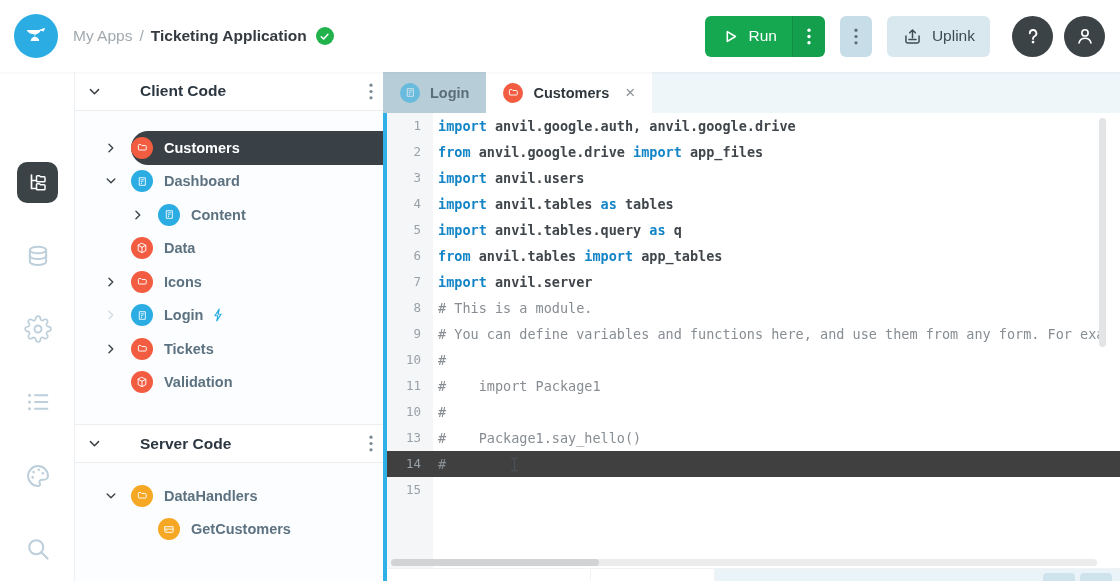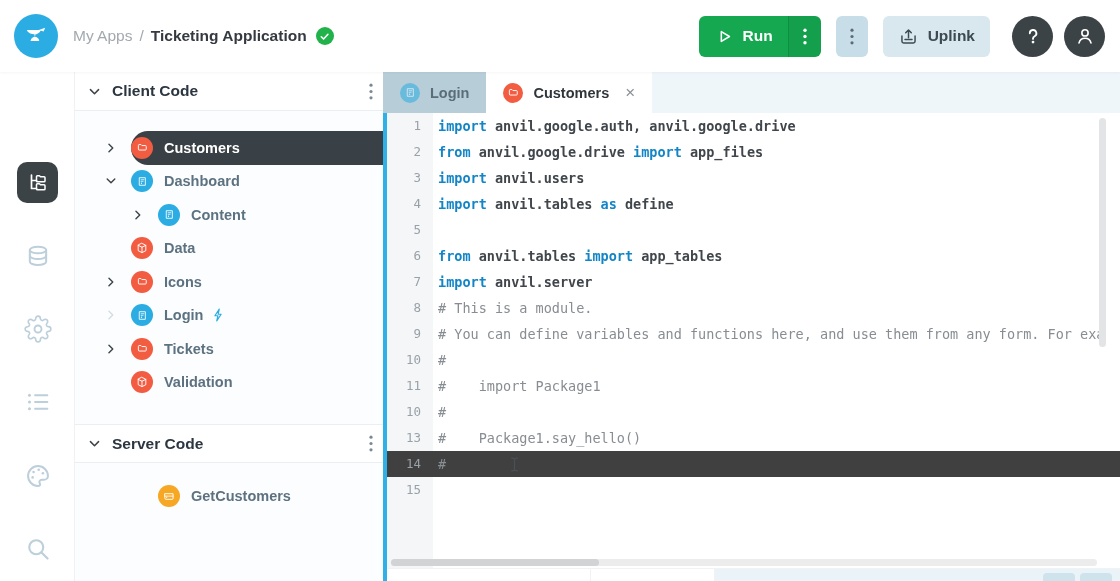--- a/index.html
+++ b/index.html
@@ -14,21 +14,21 @@
         display:flex;align-items:center;justify-content:center;flex:0 0 auto;cursor:pointer;}
   .crumbs{display:flex;align-items:center;margin-left:15px;font-size:15.5px;white-space:nowrap;}
   .crumb-root{color:#a2a9ae;cursor:pointer;}
   .crumb-sep{color:#a2a9ae;margin:0 7px;}
   .crumb-title{color:#343a40;font-weight:bold;}
   .check-badge{width:18px;height:18px;border-radius:50%;background:#22b24c;margin-left:9px;
                display:flex;align-items:center;justify-content:center;cursor:pointer;}
   .spacer{flex:1;}
 
   .btn{display:flex;align-items:center;height:41px;border-radius:6px;cursor:pointer;
-       font-size:15.5px;font-weight:bold;overflow:hidden;flex:0 0 auto;}
+       font-size:15.5px;font-weight:normal;overflow:hidden;flex:0 0 auto;}
   .btn-run{background:#16a851;color:#fff;margin-right:15px;}
   .btn-run .btn-main{display:flex;align-items:center;padding:0 15px 0 17px;gap:9px;height:100%;}
   .btn-run .btn-kebab{width:33px;height:100%;display:flex;align-items:center;justify-content:center;
        background:rgba(0,40,10,.07);border-left:1px solid rgba(0,0,0,.10);}
   .btn-light{background:#d9e8ef;color:#3d4a52;margin-right:15px;}
   .btn-light .btn-main{display:flex;align-items:center;padding:0 15px;gap:9px;height:100%;}
   .btn-light .btn-kebab{width:32px;height:100%;display:flex;align-items:center;justify-content:center;
        background:#c7dde8;}
   .circ-btn{width:41px;height:41px;border-radius:50%;background:#3c4347;display:flex;
        align-items:center;justify-content:center;cursor:pointer;flex:0 0 auto;}
@@ -38,21 +38,21 @@
   
   .activity{position:absolute;top:72px;left:0;width:75px;bottom:0;background:#fff;
             border-right:1px solid #eef2f4;z-index:5;}
   .act-item{position:absolute;left:0;width:75px;display:flex;justify-content:center;cursor:pointer;}
   .act-tile{width:41px;height:41px;border-radius:10px;background:#3c4347;display:flex;
             align-items:center;justify-content:center;}
 
   
   .tree{position:absolute;top:72px;left:75px;width:308px;bottom:0;background:#fbfdfe;overflow:hidden;}
   .tree-head{height:39px;background:#fff;border-bottom:1px solid #eceff2;display:flex;
-             align-items:center;padding:0 10px 0 12px;}
+             align-items:center;padding:0 10px 0 12px;gap:28px;}
   .tree-head.server{border-top:1px solid #eceff2;margin-top:25px;}
   .tree-head .th-label{font-size:15.5px;font-weight:bold;color:#2b3640;margin-left:10px;flex:1;}
   .tree-items{padding-top:20px;}
   .tree-items.server{padding-top:16px;}
   .trow{position:relative;height:33.5px;display:flex;align-items:center;cursor:pointer;}
   .trow .chev{width:16px;height:16px;margin-left:29px;flex:0 0 auto;display:flex;align-items:center;}
   .trow .chev.ind1{margin-left:56px;}
   .trow .ticon{width:22px;height:22px;border-radius:50%;margin-left:11px;flex:0 0 auto;
                display:flex;align-items:center;justify-content:center;}
   .trow .tlabel{font-size:14.5px;font-weight:bold;color:#5d7280;margin-left:11px;white-space:nowrap;}
@@ -360,20 +360,33 @@
       </svg>
       <span class="th-label">Server Code</span>
       <svg width="4" height="17" viewBox="0 0 4 17">
         <circle cx="2" cy="2.2" r="1.6" fill="#7a8a94"></circle>
           <circle cx="2" cy="8.5" r="1.6" fill="#7a8a94"></circle>
           <circle cx="2" cy="14.8" r="1.6" fill="#7a8a94"></circle>
       </svg>
     </div>
     <div class="tree-items server" id="server-items">
         <div class="trow">
+          <span class="chev">
+            <svg width="14" height="14" viewBox="0 0 24 24">
+              <path d="M5.5 8.5l6.5 6.5L18.5 8.5" stroke="#3d4448" stroke-width="2.4" fill="none" stroke-linecap="round" stroke-linejoin="round"></path>
+            </svg>
+          </span>
+          <span class="ticon ic-orange">
+            <svg width="13" height="13" viewBox="0 0 22 22">
+              <path d="M4 7.2c0-.7.5-1.2 1.2-1.2h3.2l1.6 1.7h6.1c.7 0 1.2.5 1.2 1.2v5.2c0 .7-.5 1.2-1.2 1.2H5.2c-.7 0-1.2-.5-1.2-1.2z" stroke="#fff" stroke-width="1.6" fill="none" stroke-linecap="round" stroke-linejoin="round"></path>
+            </svg>
+          </span>
+          <span class="tlabel">DataHandlers</span>
+        </div>
+        <div class="trow">
           <span class="chev ind1"></span>
           <span class="ticon ic-orange">
             <svg width="14" height="14" viewBox="0 0 22 22">
               <path d="M4.6 7.4h12.8v7.6a1.2 1.2 0 0 1-1.2 1.2H5.8a1.2 1.2 0 0 1-1.2-1.2z" stroke="#fff" stroke-width="1.5" fill="none" stroke-linecap="round" stroke-linejoin="round"></path>
               <path d="M4.6 11.2h12.8" stroke="#fff" stroke-width="1.4" fill="none" stroke-linecap="round" stroke-linejoin="round"></path>
               <circle cx="7.4" cy="13.4" r="0.9" fill="#fff"></circle>
             </svg>
           </span>
           <span class="tlabel">GetCustomers</span>
         </div>
@@ -403,22 +416,22 @@
         </div>
         <div class="tab-filler"></div>
       </div>
     <div class="editor-body">
       <div class="code-region">
         <div class="gutter-bg"></div>
         <div class="code-lines" id="code-lines">
             <div class="cline"><span class="lnum">1</span><span class="lcontent"><span class="seg-kw">import</span><span class="seg-pl"> anvil.google.auth, anvil.google.drive</span></span></div>
             <div class="cline"><span class="lnum">2</span><span class="lcontent"><span class="seg-kw">from</span><span class="seg-pl"> anvil.google.drive </span><span class="seg-kw">import</span><span class="seg-pl"> app_files</span></span></div>
             <div class="cline"><span class="lnum">3</span><span class="lcontent"><span class="seg-kw">import</span><span class="seg-pl"> anvil.users</span></span></div>
-            <div class="cline"><span class="lnum">4</span><span class="lcontent"><span class="seg-kw">import</span><span class="seg-pl"> anvil.tables </span><span class="seg-kw">as</span><span class="seg-pl"> define</span></span></div>
-            <div class="cline"><span class="lnum">5</span></div>
+            <div class="cline"><span class="lnum">4</span><span class="lcontent"><span class="seg-kw">import</span><span class="seg-pl"> anvil.tables </span><span class="seg-kw">as</span><span class="seg-pl"> tables</span></span></div>
+            <div class="cline"><span class="lnum">5</span><span class="lcontent"><span class="seg-kw">import</span><span class="seg-pl"> anvil.tables.query </span><span class="seg-kw">as</span><span class="seg-pl"> q</span></span></div>
             <div class="cline"><span class="lnum">6</span><span class="lcontent"><span class="seg-kw">from</span><span class="seg-pl"> anvil.tables </span><span class="seg-kw">import</span><span class="seg-pl"> app_tables</span></span></div>
             <div class="cline"><span class="lnum">7</span><span class="lcontent"><span class="seg-kw">import</span><span class="seg-pl"> anvil.server</span></span></div>
             <div class="cline"><span class="lnum">8</span><span class="lcontent"><span class="seg-cm"># This is a module.</span></span></div>
             <div class="cline"><span class="lnum">9</span><span class="lcontent"><span class="seg-cm"># You can define variables and functions here, and use them from any form. For exa</span></span></div>
             <div class="cline"><span class="lnum">10</span><span class="lcontent"><span class="seg-cm">#</span></span></div>
             <div class="cline"><span class="lnum">11</span><span class="lcontent"><span class="seg-cm">#    import Package1</span></span></div>
             <div class="cline"><span class="lnum">10</span><span class="lcontent"><span class="seg-cm">#</span></span></div>
             <div class="cline"><span class="lnum">13</span><span class="lcontent"><span class="seg-cm">#    Package1.say_hello()</span></span></div>
             <div class="cline active"><span class="lnum">14</span><span class="lcontent"><span class="seg-cm">#</span><span class="ibeam" style="left: 76.655px;"><svg width="9" height="15" viewBox="0 0 9 15">
                     <path d="M1.5 1.2c2 0 3 1 3 1s1-1 3-1M4.5 2.2v10.6M1.5 13.8c2 0 3-1 3-1s1 1 3 1" stroke="#4a5056" stroke-width="1.2" fill="none" stroke-linecap="round" stroke-linejoin="round"></path>

